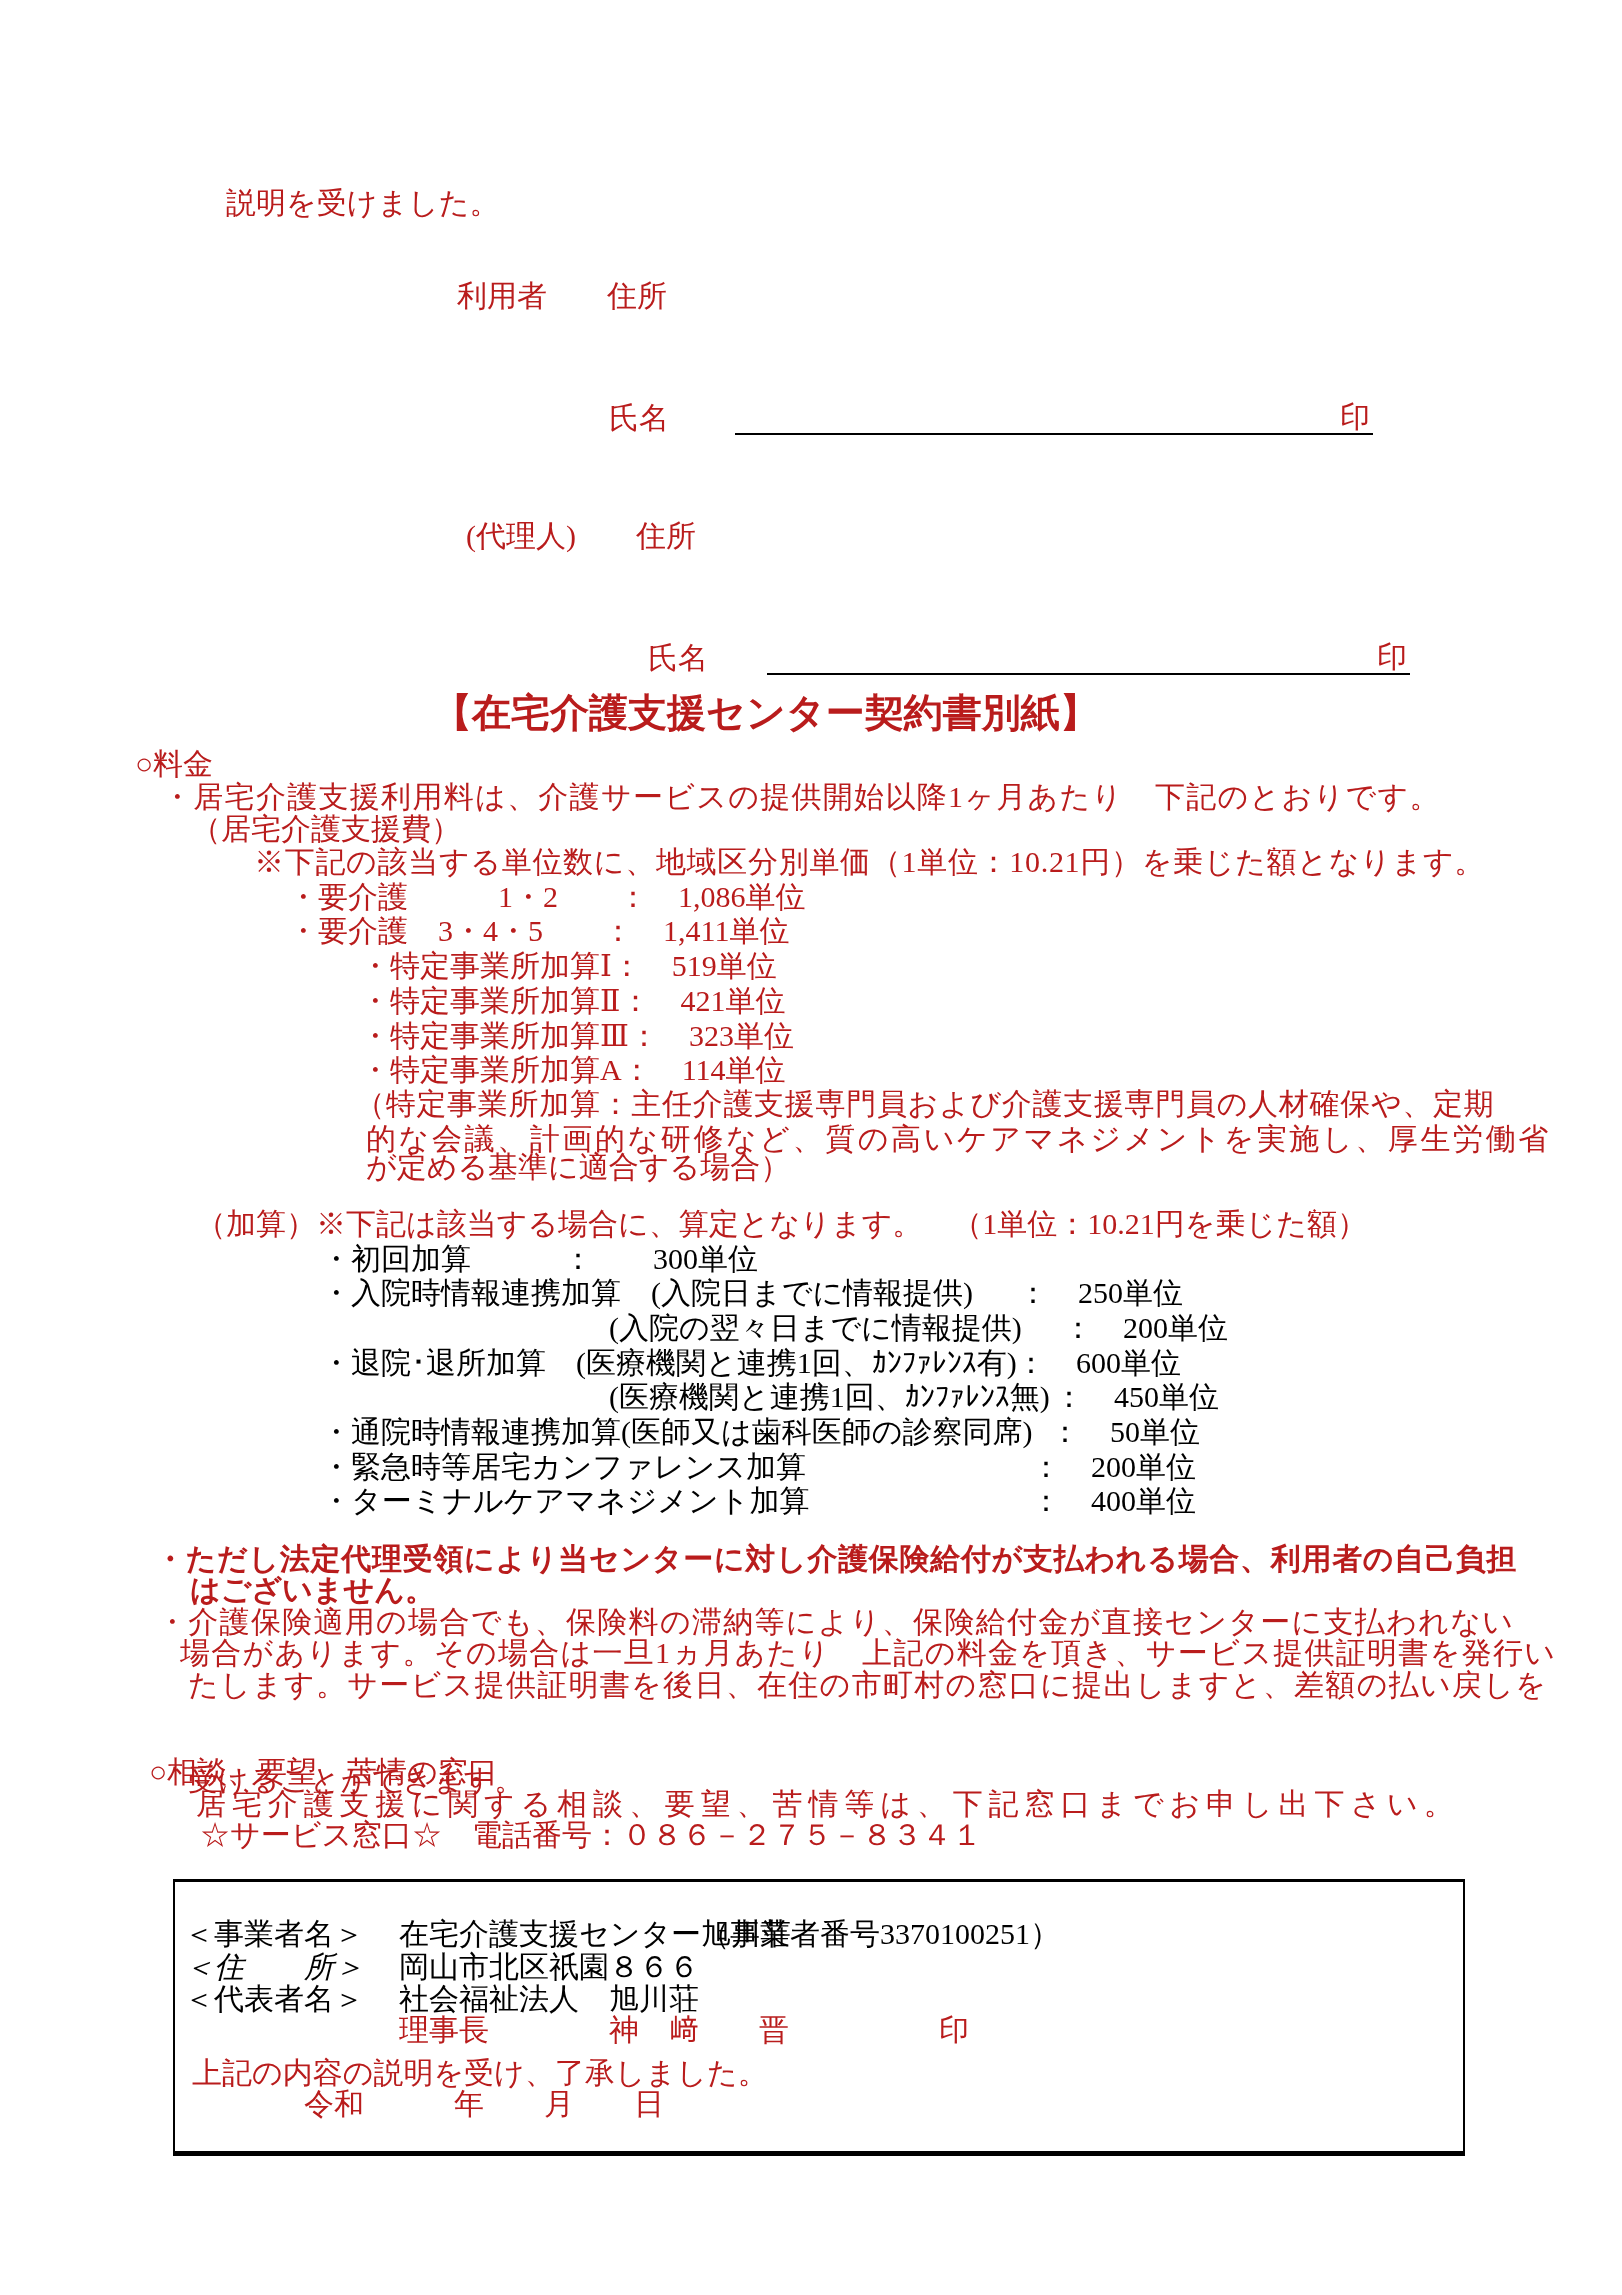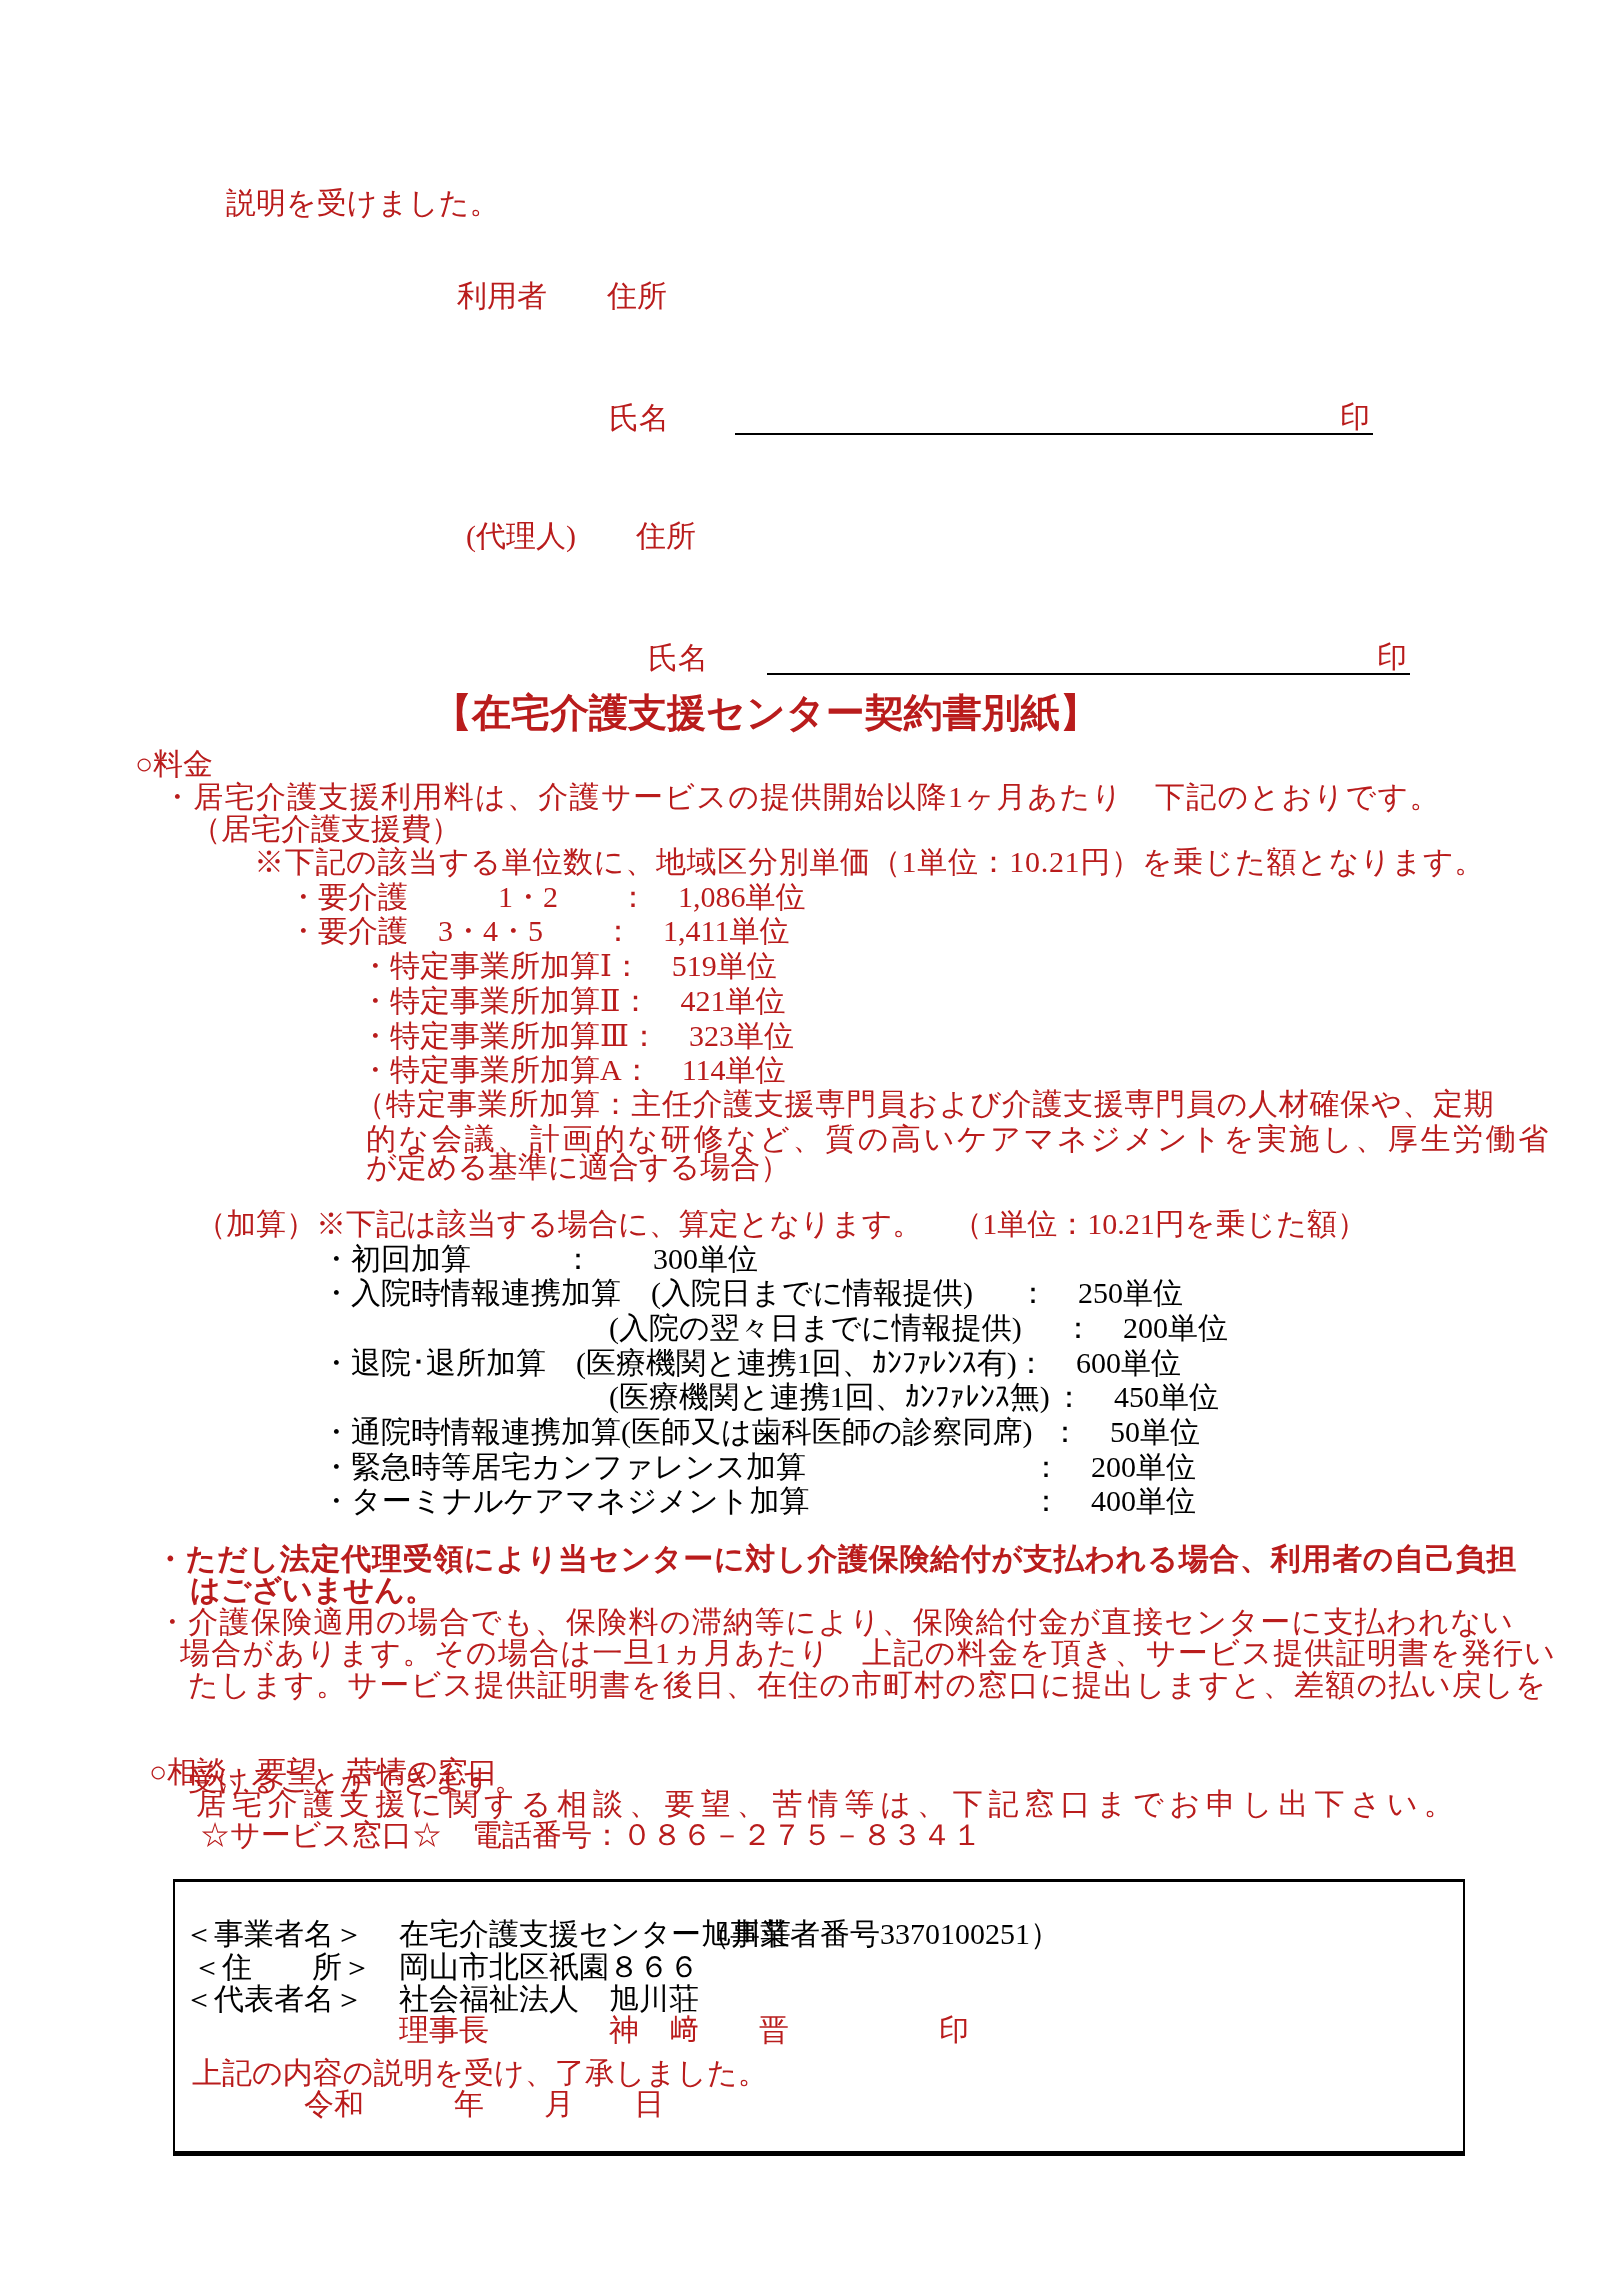--- a/index.html
+++ b/index.html
@@ -130,21 +130,21 @@
   <div class="t" style="left:200px; top:1817px;">☆サービス窓口☆　電話番号：０８６－２７５－８３４１</div>
 
   <div id="provider-box"></div>
 
   <div class="row" style="top:1916px;">
     <span style="left:184px;">＜事業者名＞</span>
     <span style="left:399px;">在宅介護支援センター旭川荘</span>
     <span style="left:700px;">（事業者番号3370100251）</span>
   </div>
   <div class="row" style="top:1949px;">
-    <span style="left:192px;">＜住　　所＞</span>
+    <span style="left:184px;font-style:italic;">＜住　　所＞</span>
     <span style="left:399px;">岡山市北区祇園８６６</span>
   </div>
   <div class="row" style="top:1981px;">
     <span style="left:184px;">＜代表者名＞</span>
     <span style="left:399px;">社会福祉法人　旭川荘</span>
   </div>
   <div class="t" style="left:399px; top:2012px;">理事長　　　　神　﨑　　晋　　　　　印</div>
 
   <div class="t" style="left:192px; top:2055px;">上記の内容の説明を受け、了承しました。</div>
   <div class="t" style="left:304px; top:2086px;">令和　　　年　　月　　日</div>

